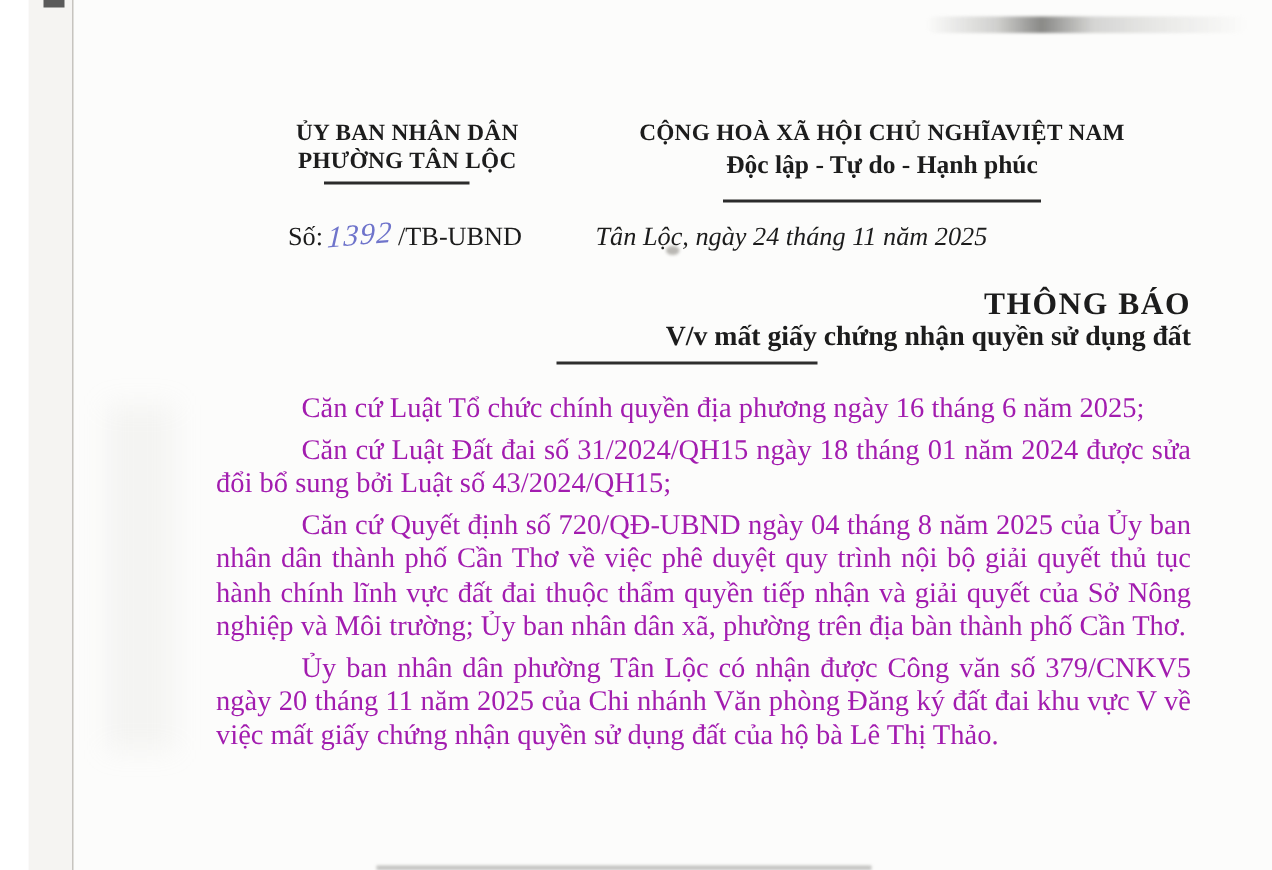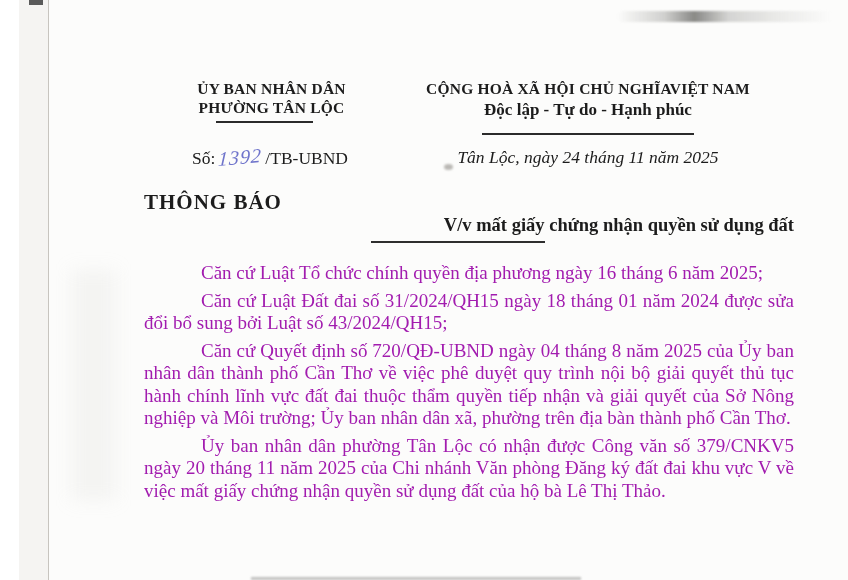--- a/index.html
+++ b/index.html
@@ -32,24 +32,24 @@
   .issuer-block{position:absolute;left:150px;top:80px;width:205px;text-align:center;
     font-weight:bold;font-size:15.5px;line-height:18.5px;letter-spacing:.2px;}
   .issuer-underline{position:absolute;left:197px;top:121px;width:97px;height:2px;background:#2b2b2b;}
   .national-block{position:absolute;left:378px;top:80px;width:382px;text-align:center;}
   .national-line1{font-weight:bold;font-size:15.5px;line-height:18px;letter-spacing:.2px;}
   .national-line2{display:inline-block;margin-top:2px;font-weight:bold;font-size:17px;
     border-bottom:2px solid #2b2b2b;padding:0 2px 13px 2px;}
   .number-line{position:absolute;left:173px;top:146px;font-size:17.5px;white-space:nowrap;}
   .hand-number{display:inline-block;color:#6f74cb;font-style:italic;font-size:20px;
     transform:rotate(-5deg) skewX(-8deg);margin:0 3px;letter-spacing:1px;}
-  .dateline{position:absolute;left:378px;top:147px;width:382px;text-align:center;
+  .dateline{position:absolute;left:378px;top:147px;width:382px;
     font-style:italic;font-size:17.5px;}
   
-  .doc-title{position:absolute;left:125px;top:190px;width:650px;text-align:left;
+  .doc-title{position:absolute;left:125px;top:190px;width:650px;text-align:right;
     font-weight:bold;font-size:21px;letter-spacing:1px;}
   .doc-subtitle{position:absolute;left:125px;top:215px;width:650px;text-align:right;
     font-weight:bold;font-size:18.5px;}
   .subtitle-underline{position:absolute;left:352px;top:241px;width:174px;height:2px;background:#2e2e2e;}
   
   .body-text{position:absolute;left:125px;top:262px;width:650px;}
   .body-text p{margin:0 0 5px 0;font-size:19px;line-height:22.5px;
     text-align:justify;text-indent:57px;color:#a21caf;}
 </style>
 </head>

